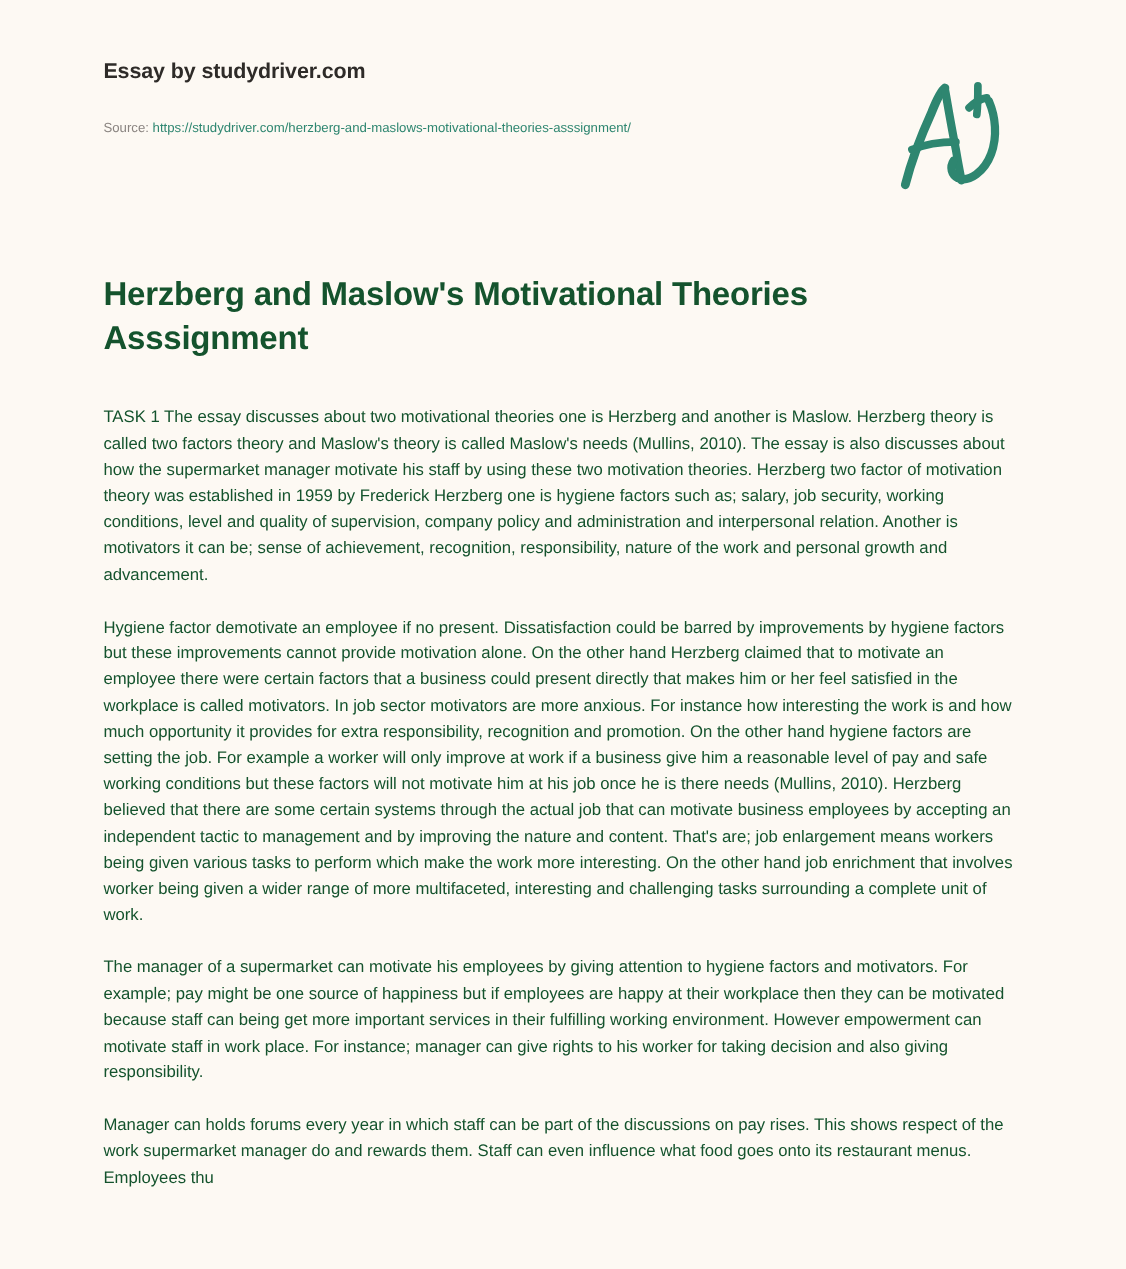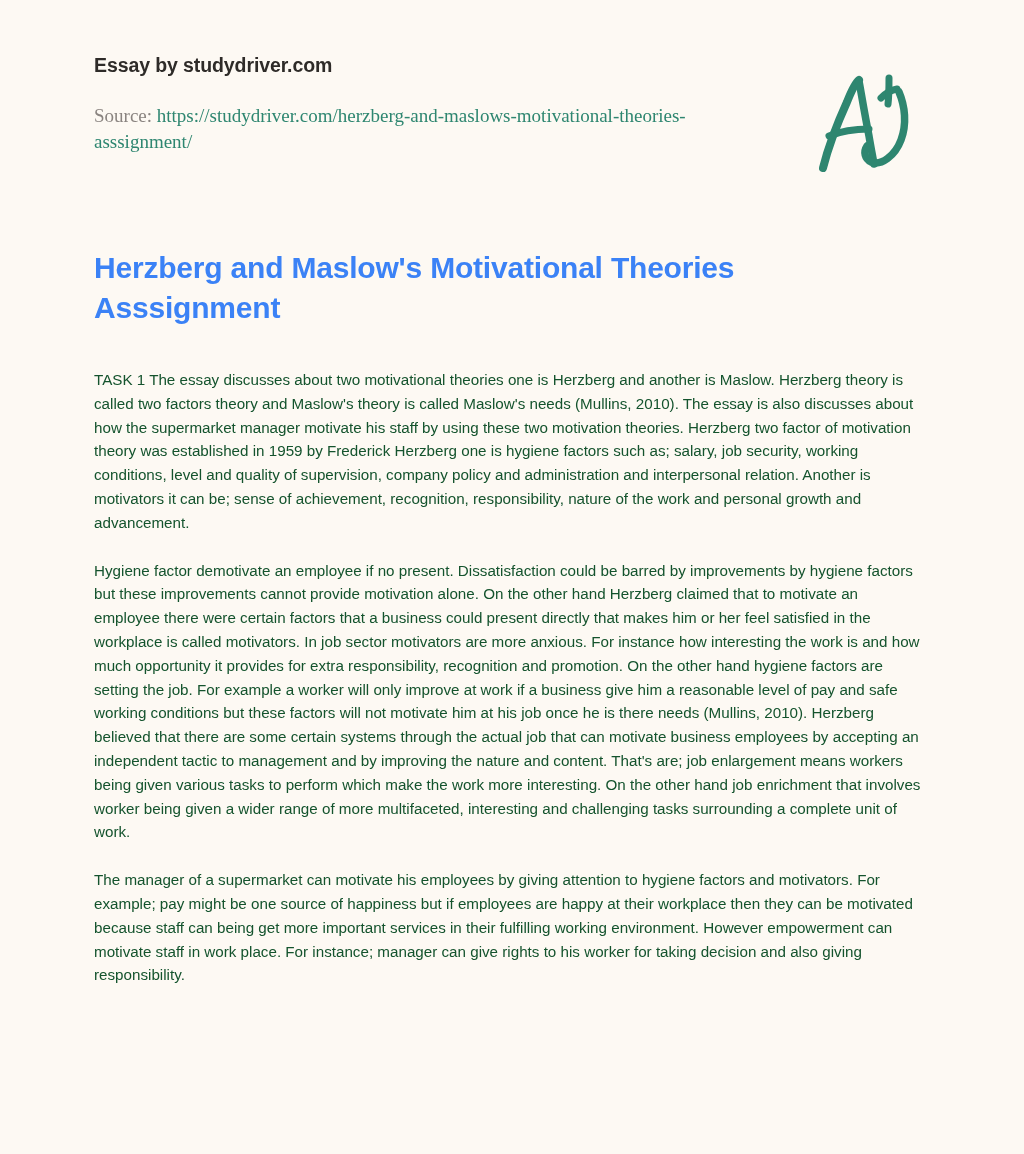--- a/index.html
+++ b/index.html
@@ -40,25 +40,24 @@
     letter-spacing: -0.1px;
     color: #2e2b28;
     white-space: nowrap;
   }
 
   .source-line {
     position: absolute;
     left: 94px;
     top: 103px;
     width: 640px;
-    font-size: 19px;
+    font-size: 12px;
     line-height: 26px;
     color: #8a8480;
     word-break: break-word;
-    font-family: Liberation Serif, serif;
   }
 
   .source-label {
     color: #8a8480;
   }
 
   .source-url {
     color: #2e8670;
     text-decoration: none;
   }
@@ -82,21 +81,21 @@
     left: 94px;
     top: 248px;
     width: 832px;
   }
 
   .article-title {
     margin: 0;
     font-size: 30px;
     line-height: 40px;
     font-weight: bold;
-    color: #3b82f6;
+    color: #14532d;
     letter-spacing: -0.2px;
   }
 
   .article-body {
     margin-top: 40px;
   }
 
   .article-body p {
     margin: 0 0 24px 0;
     font-size: 15.2px;
@@ -138,17 +137,18 @@
   </div>
 
   <div class="article">
 
     <h1 class="article-title">Herzberg and Maslow's Motivational Theories Asssignment</h1>
 
     <div class="article-body">
       <p>TASK 1 The essay discusses about two motivational theories one is Herzberg and another is Maslow. Herzberg theory is called two factors theory and Maslow's theory is called Maslow's needs (Mullins, 2010). The essay is also discusses about how the supermarket manager motivate his staff by using these two motivation theories. Herzberg two factor of motivation theory was established in 1959 by Frederick Herzberg one is hygiene factors such as; salary, job security, working conditions, level and quality of supervision, company policy and administration and interpersonal relation. Another is motivators it can be; sense of achievement, recognition, responsibility, nature of the work and personal growth and advancement.</p>
       <p>Hygiene factor demotivate an employee if no present. Dissatisfaction could be barred by improvements by hygiene factors but these improvements cannot provide motivation alone. On the other hand Herzberg claimed that to motivate an employee there were certain factors that a business could present directly that makes him or her feel satisfied in the workplace is called motivators. In job sector motivators are more anxious. For instance how interesting the work is and how much opportunity it provides for extra responsibility, recognition and promotion. On the other hand hygiene factors are setting the job. For example a worker will only improve at work if a business give him a reasonable level of pay and safe working conditions but these factors will not motivate him at his job once he is there needs (Mullins, 2010). Herzberg believed that there are some certain systems through the actual job that can motivate business employees by accepting an independent tactic to management and by improving the nature and content. That's are; job enlargement means workers being given various tasks to perform which make the work more interesting. On the other hand job enrichment that involves worker being given a wider range of more multifaceted, interesting and challenging tasks surrounding a complete unit of work.</p>
       <p>The manager of a supermarket can motivate his employees by giving attention to hygiene factors and motivators. For example; pay might be one source of happiness but if employees are happy at their workplace then they can be motivated because staff can being get more important services in their fulfilling working environment. However empowerment can motivate staff in work place. For instance; manager can give rights to his worker for taking decision and also giving responsibility.</p>
+      <p>Manager can holds forums every year in which staff can be part of the discussions on pay rises. This shows respect of the work supermarket manager do and rewards them. Staff can even influence what food goes onto its restaurant menus. Employees thu</p>
     </div>
 
   </div>
 
 </div>
 
 </body></html>

